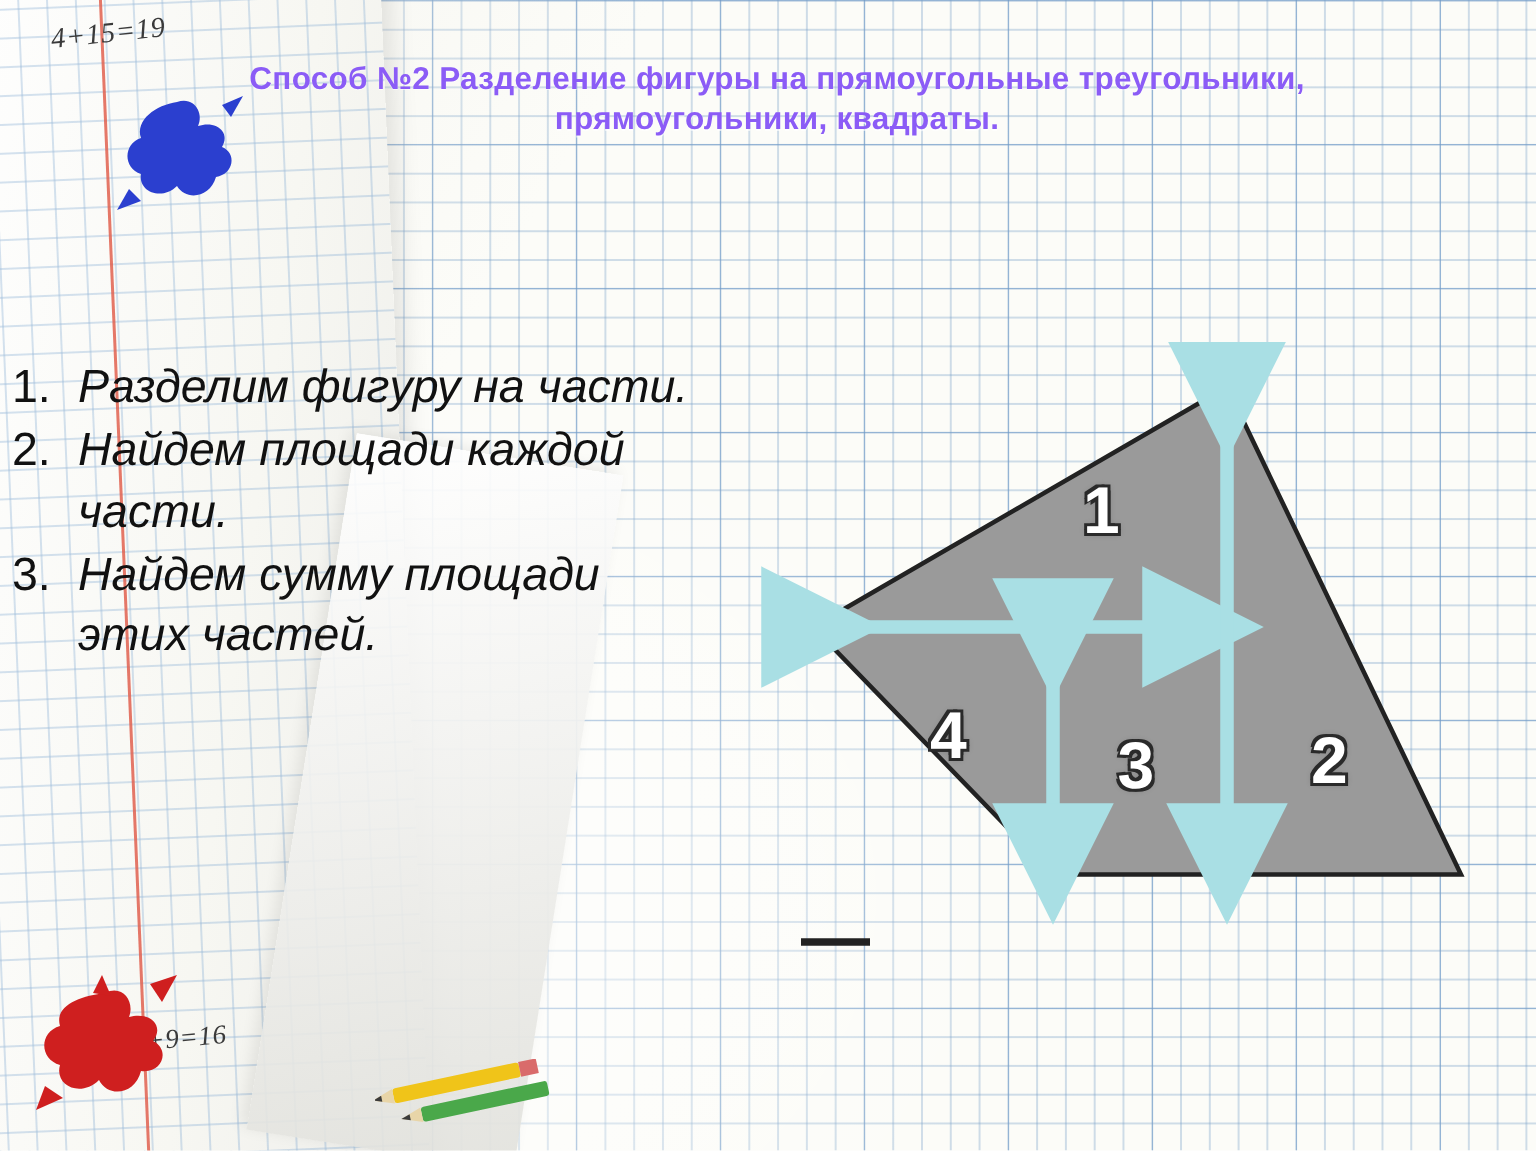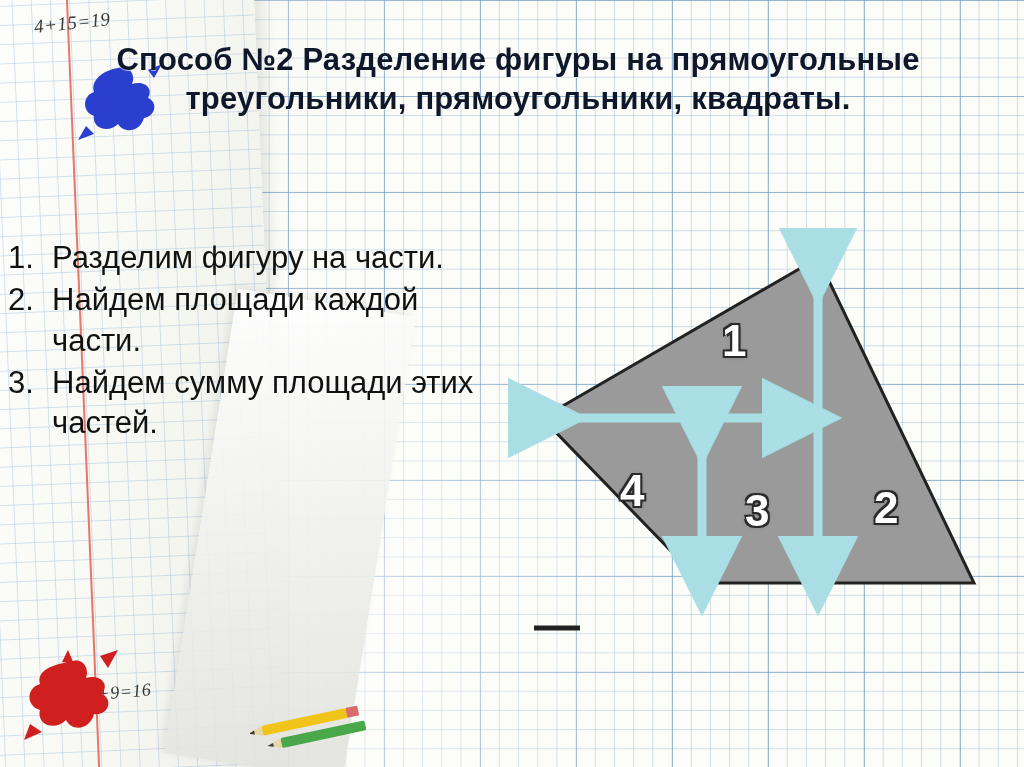--- a/index.html
+++ b/index.html
@@ -111,23 +111,23 @@
   
   .pencils { position: absolute; left: 250px; top: 706px; }
 
   
   .title {
     position: absolute;
     left: 78px;
     top: 40px;
     width: 880px;
     text-align: center;
-    color: #0f172a;
+    color: #8b5cf6;
     font-weight: bold;
-    font-size: 31px;
+    font-size: 21px;
     line-height: 1.27;
     letter-spacing: 0.2px;
     text-shadow: 0 1px 0 rgba(255,255,255,0.6);
   }
 
   
   .steps {
     position: absolute;
     left: 8px;
     top: 238px;
@@ -143,20 +143,21 @@
   }
   .step-num {
     width: 44px;
     flex: 0 0 44px;
     text-align: left;
     font-size: 31px;
   }
   .step-text {
     flex: 1 1 auto;
     font-size: 31px;
+    font-style: italic;
   }
 
   
   .figure {
     position: absolute;
     left: 502px;
     top: 228px;
     width: 512px;
     height: 430px;
   }

